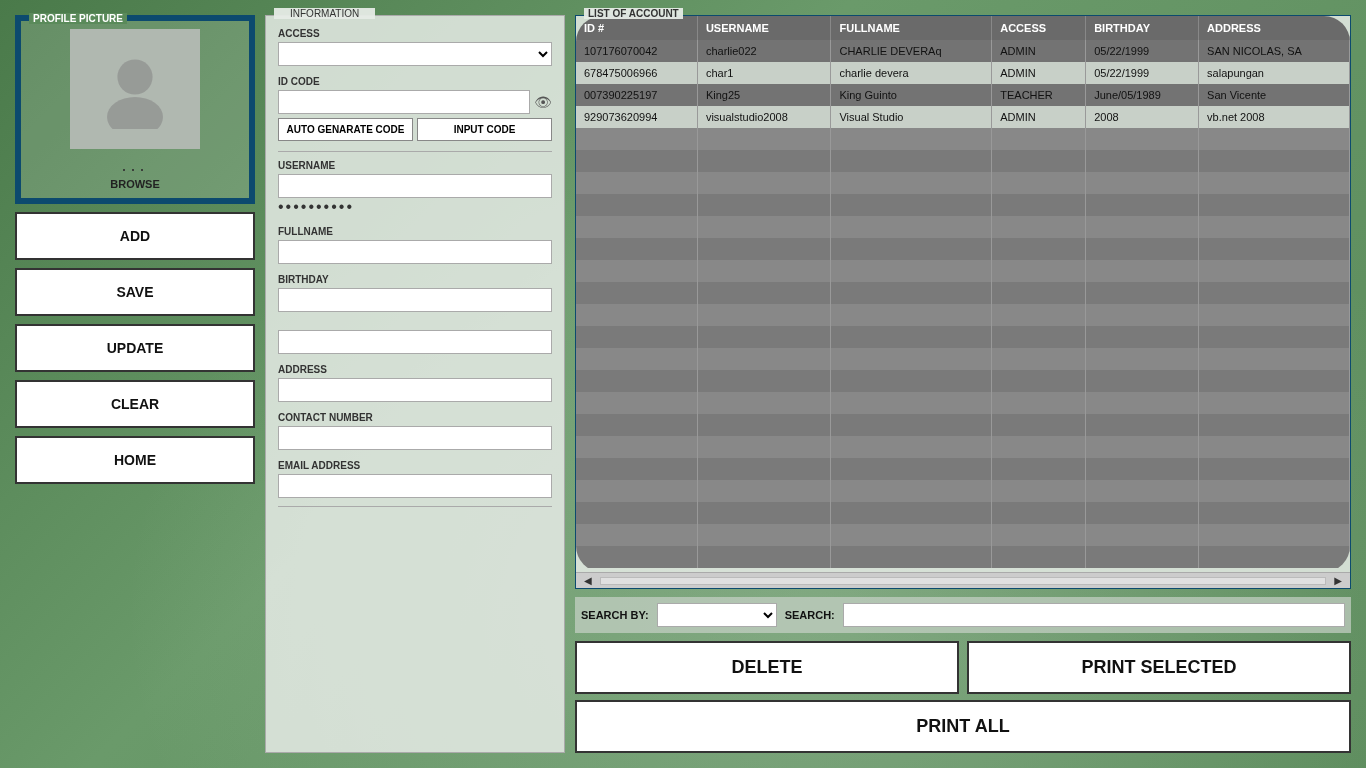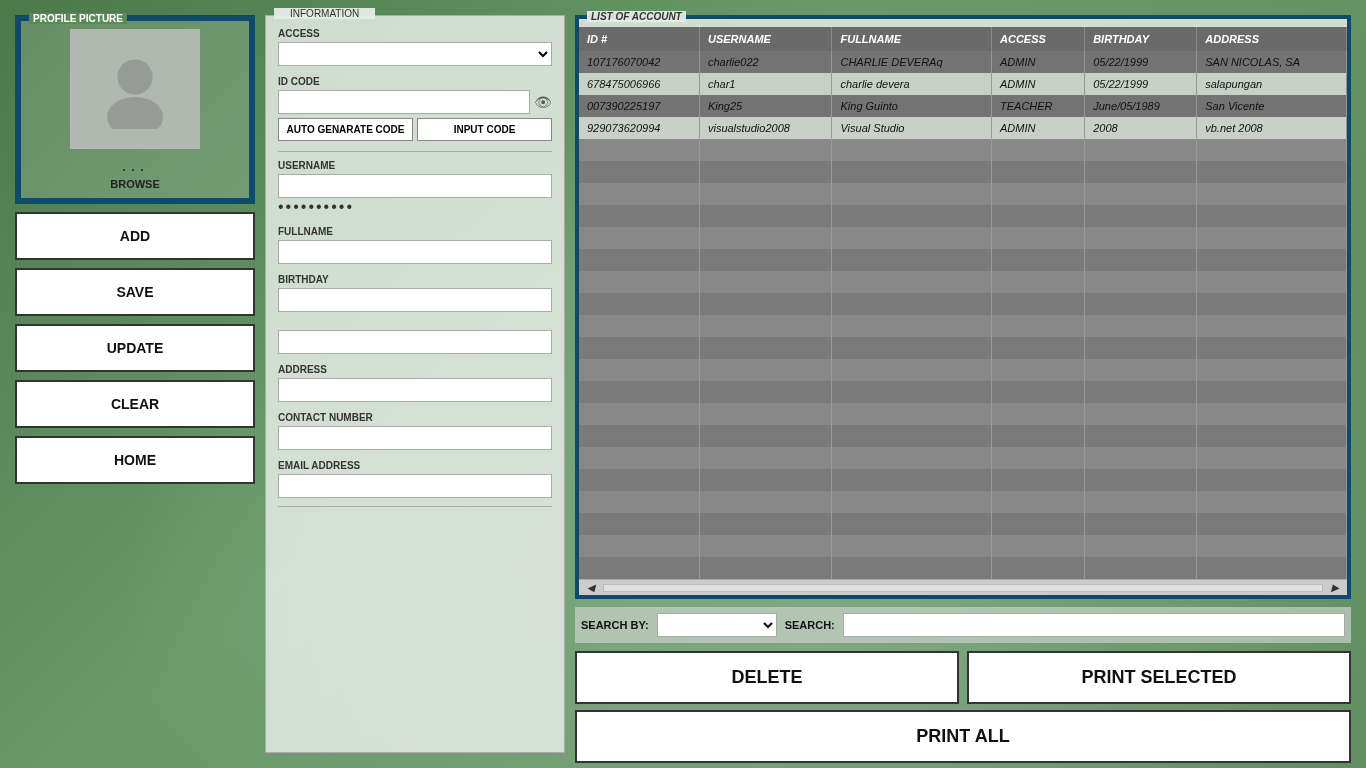--- a/index.html
+++ b/index.html
@@ -215,44 +215,43 @@
 
     
     .right-panel {
       flex: 1;
       display: flex;
       flex-direction: column;
       gap: 8px;
     }
 
     .list-box {
-      border: 4px solid #0c4a6e;
+      border: 1px solid #0c4a6e;
       background: rgba(230,235,230,0.85);
       position: relative;
       flex: 1;
       display: flex;
       flex-direction: column;
-      font-style: italic;
     }
 
     .list-label {
       position: absolute;
       top: -8px;
       left: 8px;
       background: rgba(230,235,230,0.95);
       padding: 0 4px;
       font-size: 10px;
       font-weight: bold;
       color: #333;
     }
 
     .table-container {
       overflow: hidden;
       flex: 1;
-      margin-top: 8px;
+      border-radius: 26px;
     }
 
     table {
       width: 100%;
       border-collapse: collapse;
       font-size: 11px;
     }
 
     thead tr {
       background: #6a6a6a;

